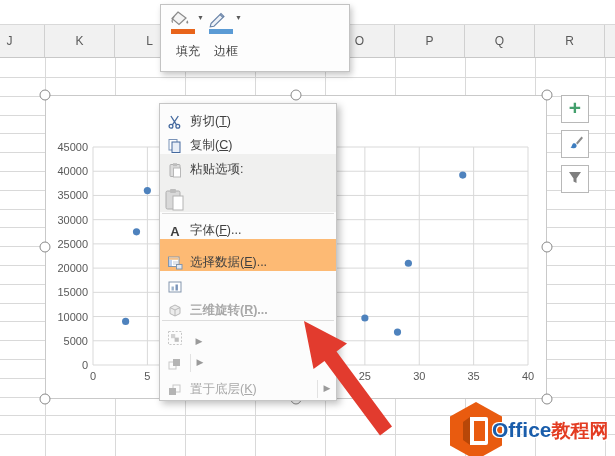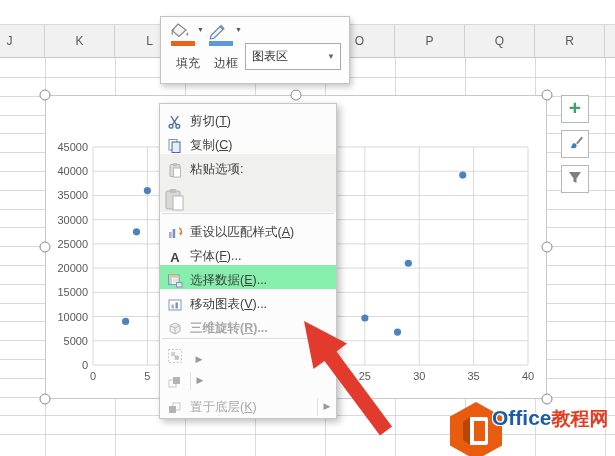--- a/index.html
+++ b/index.html
@@ -15,21 +15,21 @@
   .gl-h{position:absolute;left:0;width:615px;height:1px;background:#d9d9d9;}
   .gl-v{position:absolute;top:0;width:1px;height:399px;background:#d9d9d9;}
   
   #chart{position:absolute;left:45px;top:95px;width:502px;height:304px;background:#fff;border:1px solid #c9c9c9;box-sizing:border-box;z-index:2;}
   .handle{position:absolute;width:9px;height:9px;border-radius:50%;background:#fff;border:1px solid #8a8a8a;transform:translate(-50%,-50%);z-index:3;}
   
   .side-btn{position:absolute;left:561px;width:28px;height:28px;background:#fff;border:1px solid #b8b8b8;box-sizing:border-box;
             display:flex;align-items:center;justify-content:center;z-index:2;}
   .plus-glyph{color:#44a06d;font-size:21px;font-weight:bold;line-height:20px;margin-top:-2px;}
   
-  #mini-toolbar{position:absolute;left:160px;top:16px;width:190px;height:68px;background:#fdfdfd;border:1px solid #c3c3c3;
+  #mini-toolbar{position:absolute;left:160px;top:4px;width:190px;height:68px;background:#fdfdfd;border:1px solid #c3c3c3;
                 box-sizing:border-box;box-shadow:2px 3px 6px rgba(0,0,0,.22);z-index:4;}
   .tb-btn{position:absolute;top:5px;width:38px;height:28px;}
   .tb-caret{position:absolute;top:4px;font-size:7px;color:#5a5a5a;}
   .tb-bar{position:absolute;left:2px;top:19px;width:24px;height:5px;}
   .tb-label{position:absolute;top:38px;width:38px;text-align:center;font-size:12px;color:#444;}
   #combo{position:absolute;left:84px;top:26px;width:96px;height:27px;background:#fff;border:1px solid #ababab;box-sizing:border-box;
          display:flex;align-items:center;font-size:12px;color:#333;padding-left:6px;}
   #combo .caret{position:absolute;right:5px;font-size:8px;color:#666;}
   
   #context-menu{position:absolute;left:159px;top:103px;width:178px;background:#fcfcfc;border:1px solid #c6c6c6;
@@ -39,21 +39,21 @@
   .menu-ic{width:30px;display:flex;align-items:center;justify-content:center;flex:0 0 30px;}
   .menu-label{flex:1 1 auto;white-space:nowrap;}
   .menu-sub{flex:0 0 18px;color:#9a9a9a;font-size:9px;text-align:center;}
   .menu-sub.divided{border-left:1px solid #e2e2e2;height:70%;line-height:17px;}
   .menu-sep{height:1px;background:#dcdcdc;margin:1px 2px;}
   u{text-decoration:underline;}
   
   #red-arrow{position:absolute;left:0;top:0;z-index:6;pointer-events:none;}
   #watermark{position:absolute;left:440px;top:398px;width:175px;height:58px;z-index:5;}
   #wm-hex{position:absolute;left:6px;top:4px;}
-  #wm-text1{position:absolute;left:52px;top:8px;font-size:21px;font-weight:bold;white-space:nowrap;
+  #wm-text1{position:absolute;left:52px;top:20px;font-size:21px;font-weight:bold;white-space:nowrap;
             text-shadow:1px 1px 0 #fff,-1px 1px 0 #fff,1px -1px 0 #fff,-1px -1px 0 #fff;}
   #wm-text2{position:absolute;left:55px;top:27px;font-size:13.5px;font-weight:bold;
             text-shadow:1px 1px 0 #fff,-1px 1px 0 #fff,1px -1px 0 #fff,-1px -1px 0 #fff;}
 </style>
 </head>
 <body>
 
 <div id="screen">
 
   <div id="top-strip"></div>
@@ -196,24 +196,20 @@
         <svg width="22" height="18" viewBox="0 0 22 18">
           <path d="M4 13.5 L14 3.5 L17 6.5 L7 16.2 L3.2 16.8 Z" fill="#eef2f8" stroke="#6a84a8" stroke-width="1.1"></path>
           <path d="M13 4.5 L16 7.5" stroke="#6a84a8" stroke-width="1.1"></path>
         </svg>
       </span>
       <span class="tb-bar" style="background: rgb(91, 155, 213);"></span>
       <span class="tb-caret" style="left:28px">▼</span>
     </div>
     <div class="tb-label" style="left:46px">边框</div>
 
-    <div id="combo">
-      <span>图表区</span>
-      <span class="caret">▼</span>
-    </div>
   </div>
 
   <div id="context-menu">
       <div class="menu-item" style="height: 24px;">
         <span class="menu-ic">
           <svg width="16" height="16" viewBox="0 0 16 16">
             <g stroke="#44699e" stroke-width="1.3" fill="none">
               <circle cx="4" cy="12.3" r="1.9"></circle>
               <circle cx="10.8" cy="12.3" r="1.9"></circle>
               <path d="M5.4 10.8 L11.3 2 M9.5 10.8 L3.9 2"></path>
@@ -245,58 +241,46 @@
         <span class="menu-ic">
           <svg width="22" height="24" viewBox="0 0 22 24">
             <rect x="2" y="3" width="14" height="18" rx="1.5" fill="#d9d9d9" stroke="#aeaeae"></rect>
             <rect x="6" y="1" width="6" height="4" rx="1" fill="#bdbdbd"></rect>
             <rect x="9" y="8" width="10" height="14" fill="#fff" stroke="#b4b4b4"></rect>
           </svg>
         </span>
         <span class="menu-label"></span>
       </div>
       <div class="menu-sep"></div>
-      <div class="menu-item" style="height: 26px;">
-        <span class="menu-ic">
-          <svg width="16" height="16" viewBox="0 0 16 16">
-            <rect x="2" y="7" width="2.6" height="6" fill="#9db3cc"></rect>
-            <rect x="5.6" y="4" width="2.6" height="9" fill="#7a93b8"></rect>
-            <path d="M12.2 2.8 a4.5 4.5 0 0 1 1.6 6.2" stroke="#e07c28" stroke-width="1.4" fill="none"></path>
-            <path d="M15.6 8 L13.2 10.4 L12.2 7.4 Z" fill="#e07c28"></path>
-          </svg>
-        </span>
-        <span class="menu-label">重设以匹配样式(<u>A</u>)</span>
-      </div>
       <div class="menu-item" style="height: 24px;">
         <span class="menu-ic">
           <span style="font-weight:bold;font-size:13px;color:#3f3f3f;">A</span>
         </span>
         <span class="menu-label">字体(<u>F</u>)...</span>
       </div>
-      <div class="menu-item" style="height: 24px; background: #86efac;">
+      <div class="menu-item" style="height: 32px; background: #fdba74;">
         <span class="menu-ic">
           <svg width="16" height="16" viewBox="0 0 16 16">
             <rect x="1.5" y="2" width="10.5" height="9.5" fill="#fff" stroke="#8496ad"></rect>
             <rect x="2" y="2.5" width="9.5" height="2.3" fill="#f2c08a"></rect>
             <rect x="2" y="5" width="3" height="6" fill="#bcd0ee"></rect>
             <path d="M6 7 h5 M6 9 h5" stroke="#c0c8d6"></path>
             <rect x="9.5" y="9.5" width="5.5" height="4.5" fill="#e3e8f0" stroke="#8496ad"></rect>
           </svg>
         </span>
         <span class="menu-label">选择数据(<u>E</u>)...</span>
       </div>
       <div class="menu-item" style="height: 24px;">
         <span class="menu-ic">
           <svg width="16" height="16" viewBox="0 0 16 16">
             <rect x="2" y="3" width="12" height="10" fill="#fff" stroke="#8496ad"></rect>
             <rect x="4.5" y="7.5" width="2.4" height="4" fill="#9db3cc"></rect>
             <rect x="8.5" y="5.5" width="2.4" height="6" fill="#7a93b8"></rect>
           </svg>
         </span>
-        <span class="menu-label">移动图表(<u>V</u>)...</span>
       </div>
       <div class="menu-item disabled" style="height: 24px; font-weight: bold;">
         <span class="menu-ic">
           <svg width="16" height="16" viewBox="0 0 16 16">
             <path d="M8 2 l5 2.5 v6 L8 13 3 10.5 v-6 z" fill="#ececec" stroke="#b8b8b8"></path>
             <path d="M3 4.5 L8 7 l5 -2.5 M8 7 v6" fill="none" stroke="#b8b8b8"></path>
           </svg>
         </span>
         <span class="menu-label">三维旋转(<u>R</u>)...</span>
       </div>

